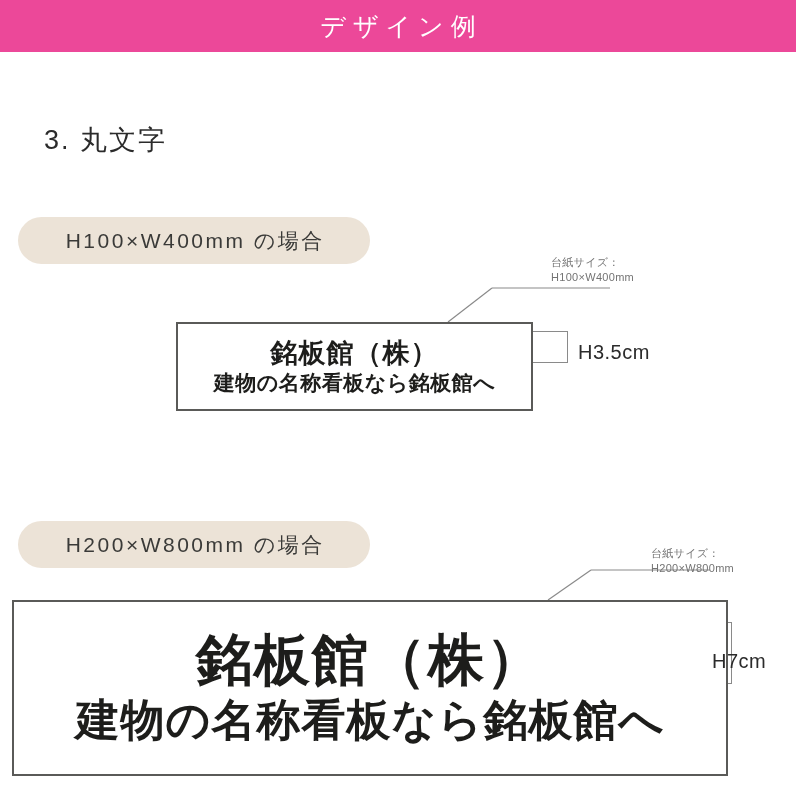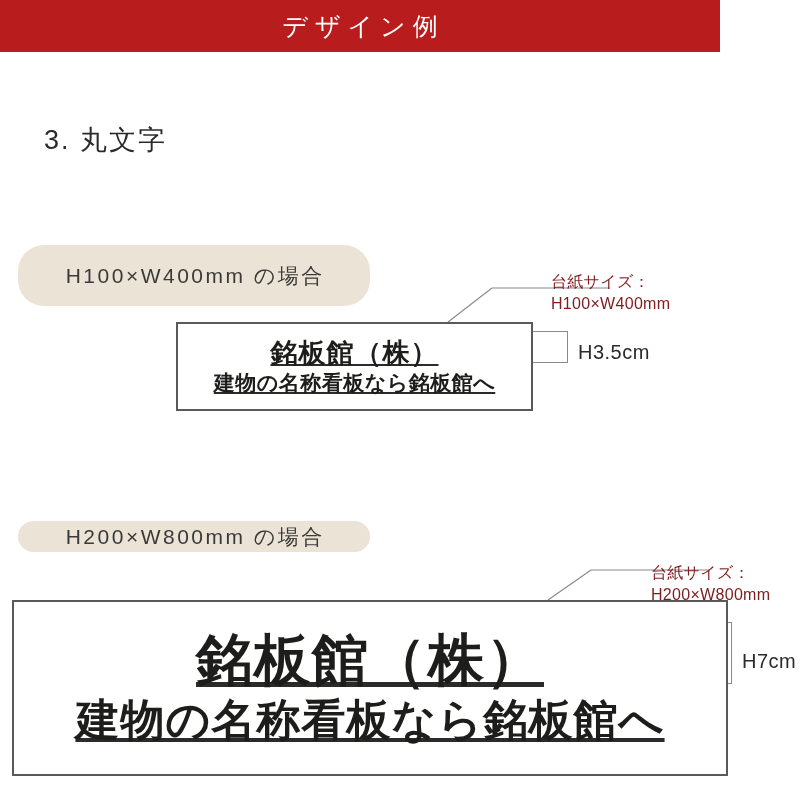--- a/index.html
+++ b/index.html
@@ -14,23 +14,23 @@
     color: #2b2b2b;
     overflow: hidden;
     position: relative;
   }
 
   
   .header-banner {
     position: absolute;
     left: 0;
     top: 0;
-    width: 720px;
+    width: 796px;
     height: 52px;
-    background: #b91c1c;
+    background: #ec4899;
     display: flex;
     align-items: center;
     justify-content: center;
     text-align: right;
   }
   .header-title {
     color: #ffffff;
     font-size: 25px;
     letter-spacing: 7px;
     font-weight: 400;
@@ -56,43 +56,42 @@
     display: flex;
     align-items: center;
     justify-content: center;
     color: #3a3a38;
     font-size: 21px;
     letter-spacing: 2.5px;
     text-indent: 2.5px;
   }
   #pill-1 {
     left: 18px;
-    top: 245px;
+    top: 217px;
     width: 352px;
-    height: 61px;
+    height: 47px;
   }
   #pill-2 {
     left: 18px;
     top: 521px;
     width: 352px;
-    height: 31px;
+    height: 47px;
   }
 
   
   .signboard {
     position: absolute;
     background: #ffffff;
     border: 2px solid #5a5a58;
     box-sizing: border-box;
     display: flex;
     flex-direction: column;
     align-items: center;
     justify-content: center;
     overflow: hidden;
-    text-decoration: underline;
   }
   #signboard-small {
     left: 176px;
     top: 322px;
     width: 357px;
     height: 89px;
   }
   #signboard-small .sign-line-main {
     font-size: 27px;
     font-weight: 700;
@@ -126,40 +125,39 @@
     font-weight: 700;
     letter-spacing: 1px;
     line-height: 1.1;
     margin-top: 6px;
     color: #1d1d1b;
   }
 
   
   .annotation {
     position: absolute;
-    font-size: 16px;
+    font-size: 11px;
     line-height: 1.35;
-    color: #7f1d1d;
+    color: #737373;
     letter-spacing: 0.3px;
     white-space: nowrap;
-    margin-top: 16px;
   }
   #annotation-1 { left: 551px; top: 255px; }
   #annotation-2 { left: 651px; top: 546px; }
 
   
   .measure-label {
     position: absolute;
     font-size: 20px;
     color: #2b2b2b;
     letter-spacing: 0.5px;
     white-space: nowrap;
   }
   #measure-label-1 { left: 578px; top: 341px; }
-  #measure-label-2 { left: 742px; top: 650px; }
+  #measure-label-2 { left: 712px; top: 650px; }
 
   
   .measure-bracket {
     position: absolute;
     border: 1px solid #8a8a8a;
     box-sizing: border-box;
     background: transparent;
   }
   #measure-bracket-1 {
     left: 478px;

